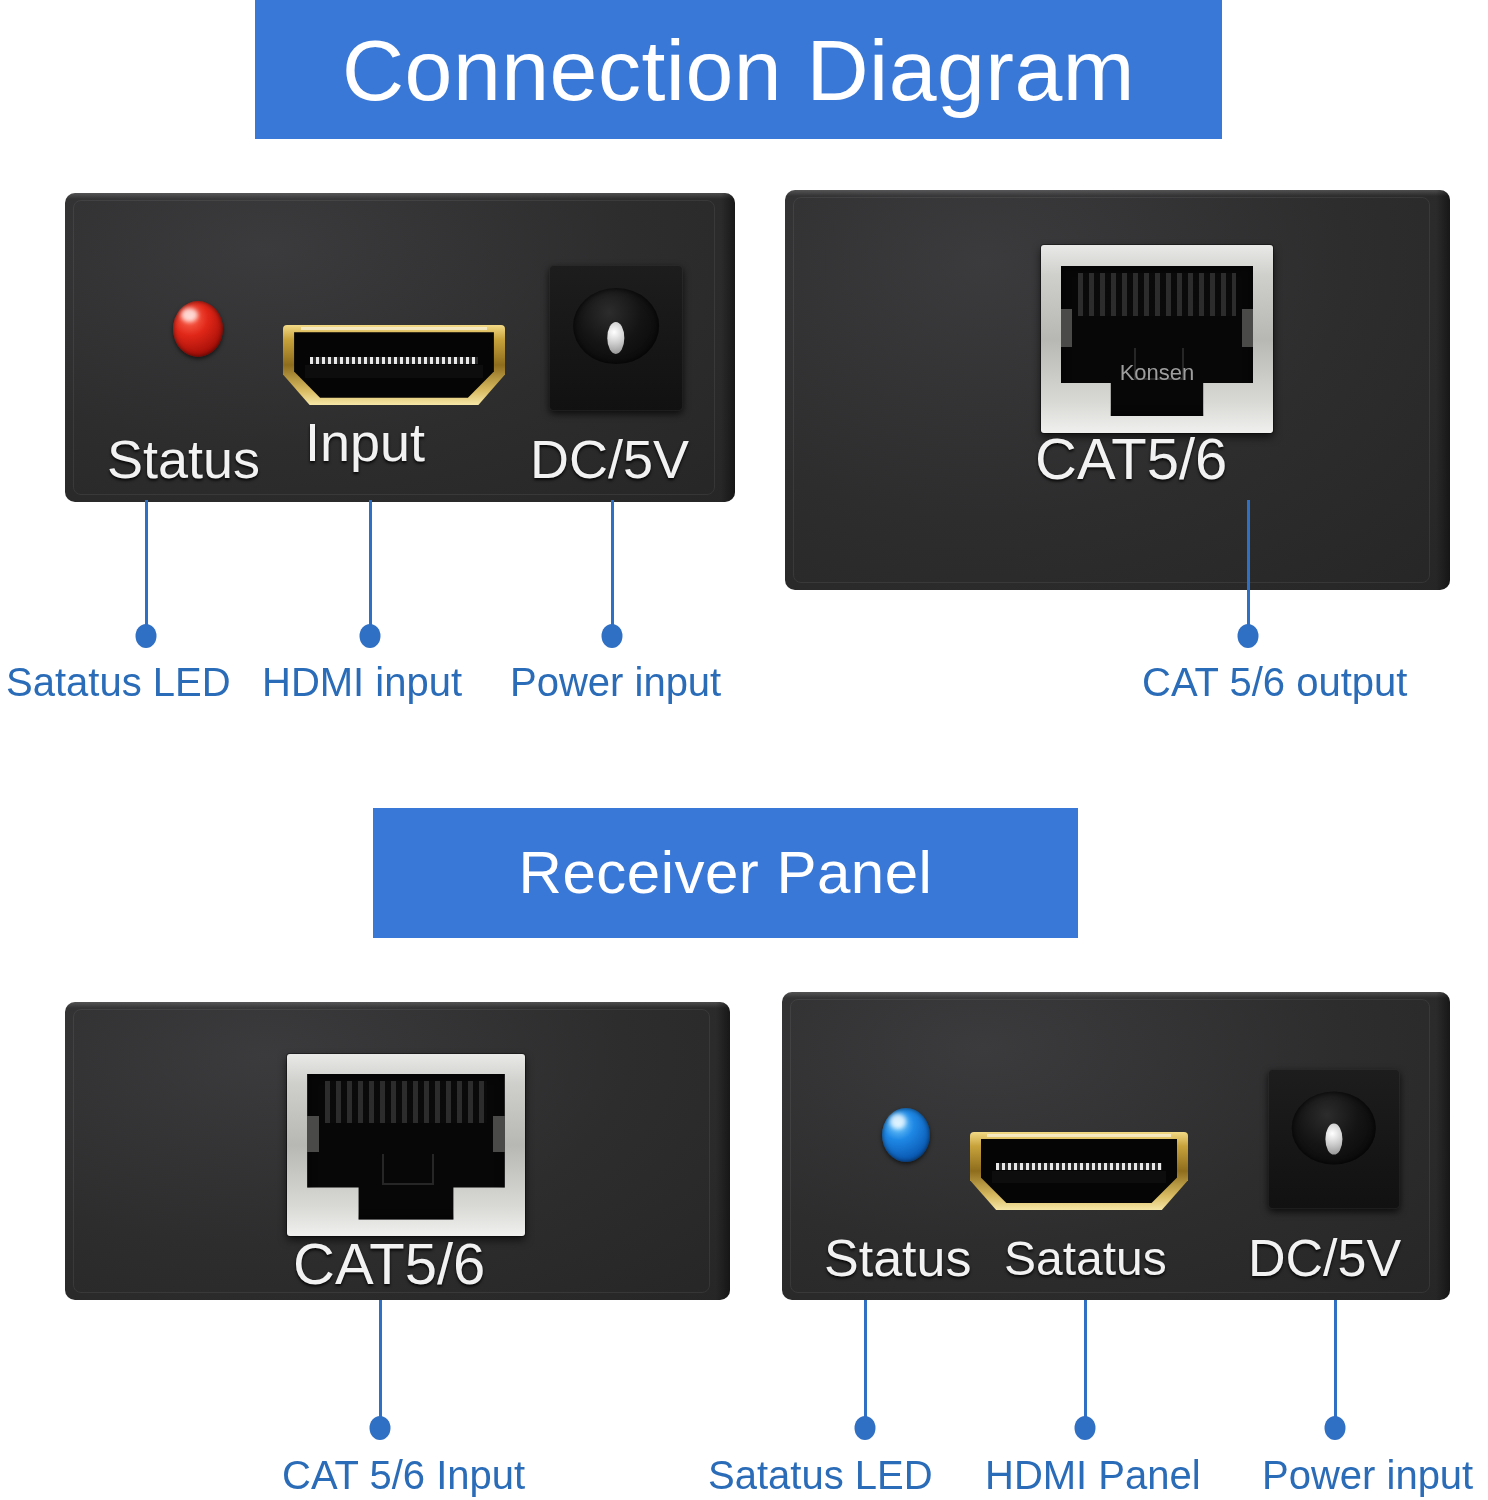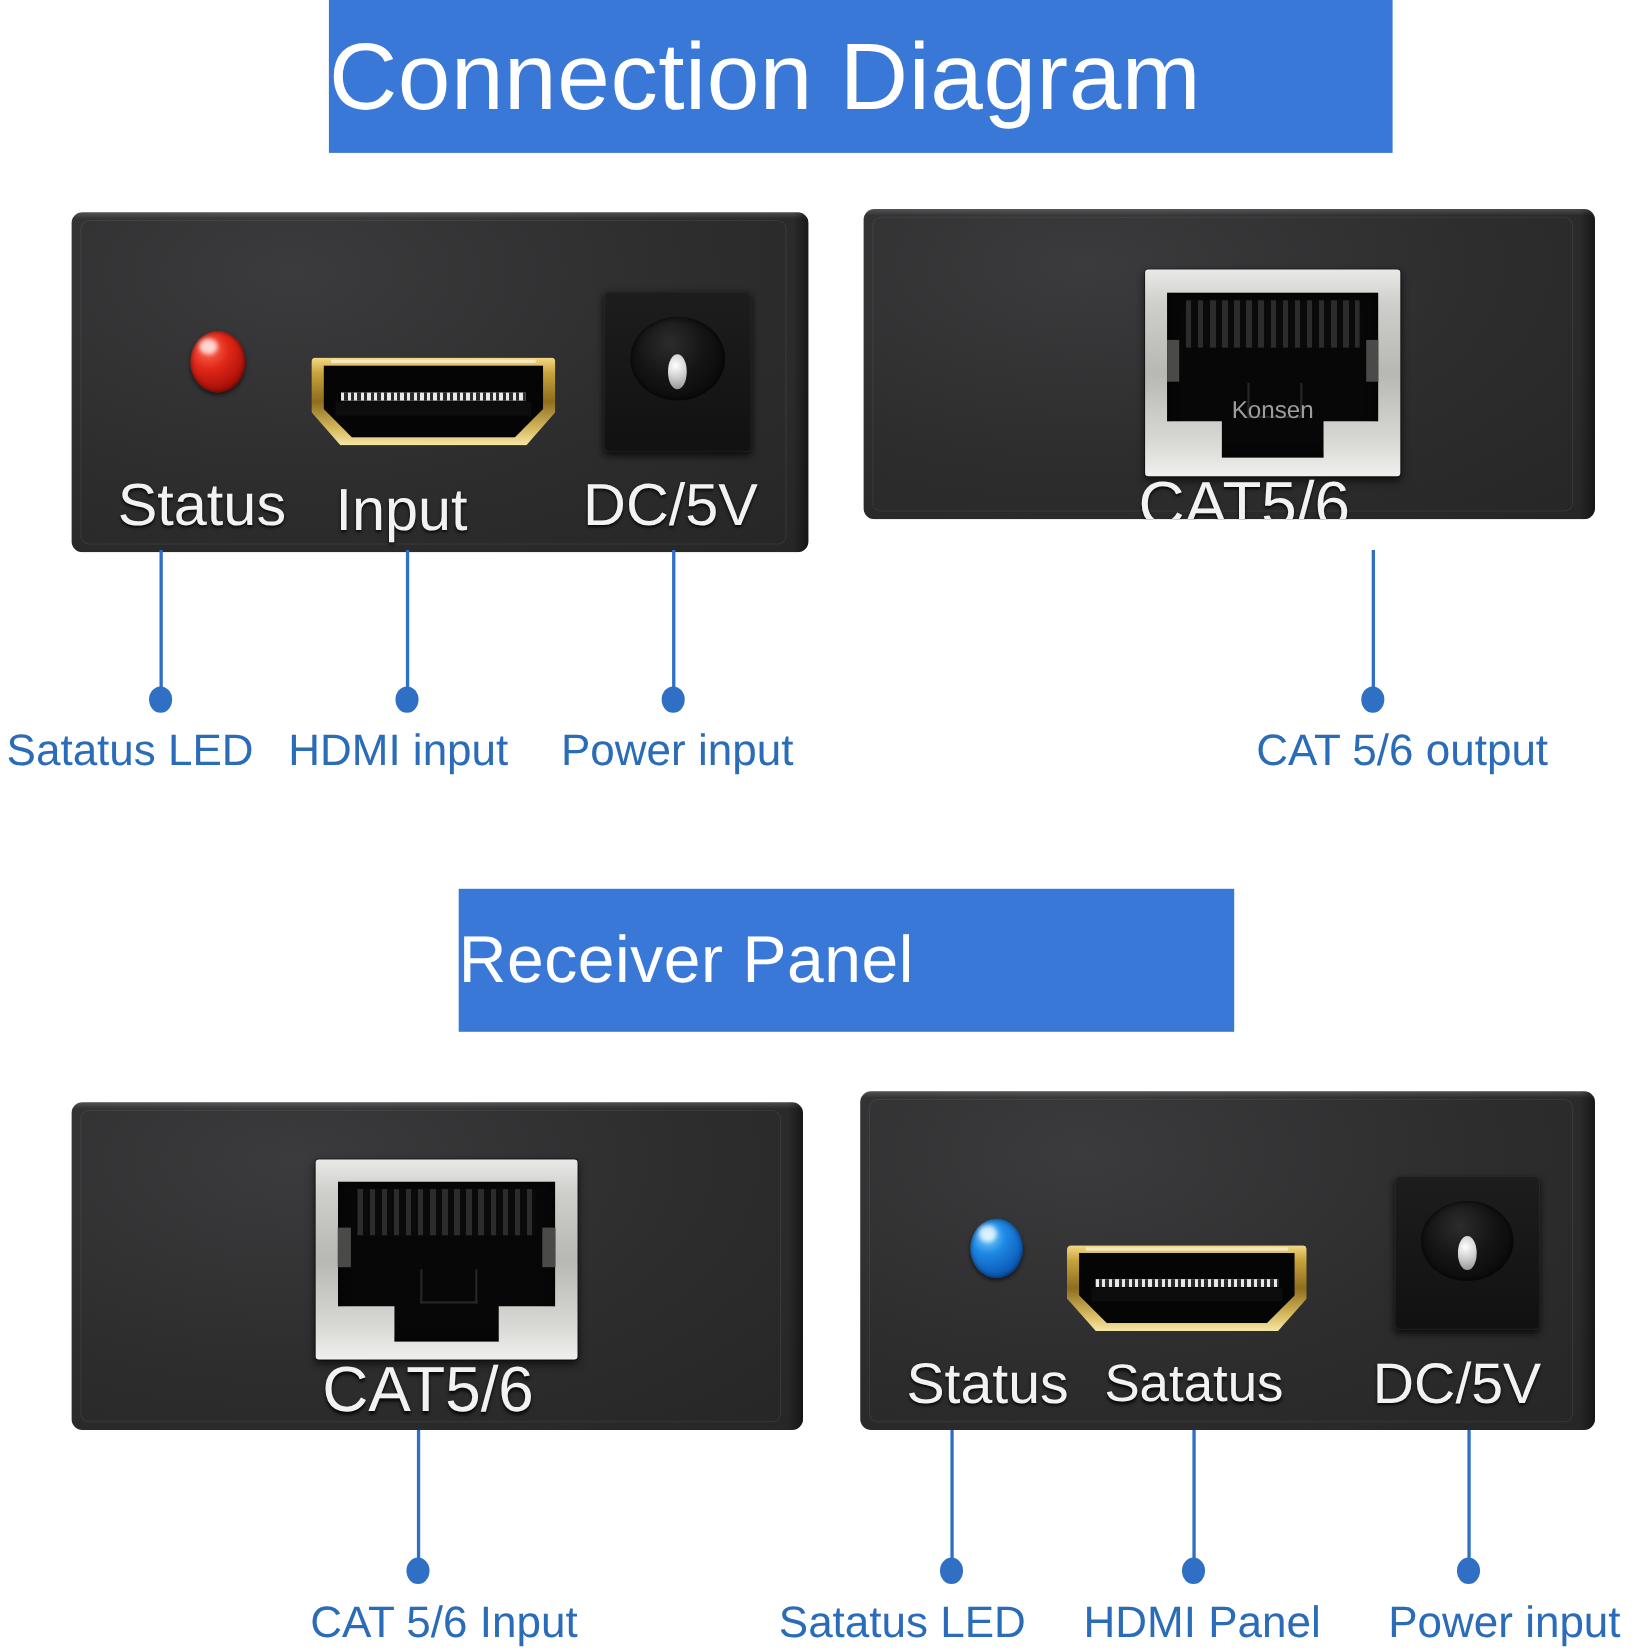--- a/index.html
+++ b/index.html
@@ -8,23 +8,22 @@
     width:1488px;height:1500px;position:relative;overflow:hidden;
     font-family:"Liberation Sans","DejaVu Sans",sans-serif;
     -webkit-font-smoothing:antialiased;
   }
   .stage{position:absolute;left:0;top:0;width:1488px;height:1500px;}
 
   
   .banner{
     position:absolute;
     background:#3a78d8;
-    display:flex;align-items:center;
+    display:flex;align-items:center;justify-content:center;
     box-sizing:border-box;
-    margin-left:44px;
   }
   .banner-text{
     color:#ffffff;
     font-weight:400;
     letter-spacing:0.5px;
     white-space:nowrap;
     line-height:1;
   }
   #banner-connection{left:255px;top:0px;width:967px;height:139px;}
   #banner-connection .banner-text{font-size:86px;}
@@ -51,21 +50,21 @@
     background:linear-gradient(to right,rgba(0,0,0,0) 0%,rgba(0,0,0,.45) 100%);
     pointer-events:none;
   }
   .panel.inset-edge .inner-edge{
     position:absolute;left:8px;top:7px;right:20px;bottom:7px;
     border-radius:8px;border:1px solid rgba(255,255,255,.07);
     pointer-events:none;
   }
 
   #panel-transmitter-front{left:65px;top:193px;width:670px;height:309px;}
-  #panel-transmitter-rear {left:785px;top:190px;width:665px;height:282px;}
+  #panel-transmitter-rear {left:785px;top:190px;width:665px;height:400px;}
   #panel-receiver-rear    {left:65px;top:1002px;width:665px;height:298px;}
   #panel-receiver-front   {left:782px;top:992px;width:668px;height:308px;}
 
   
   .silk{
     position:absolute;color:#f2f2f2;white-space:nowrap;
     font-weight:400;line-height:1;
     text-shadow:0 2px 3px rgba(0,0,0,.85);
   }
 
@@ -211,21 +210,21 @@
       <span class="tongue"></span>
       <span class="contacts"></span>
     </div>
 
     <div class="dcjack" style="left:484px;top:72px;width:134px;height:146px;">
       <span class="barrel"></span>
       <span class="pin"></span>
     </div>
 
     <span class="silk" style="left:42px;top:239px;font-size:54px;">Status</span>
-    <span class="silk" style="left:240px;top:244px;font-size:54px;">Input</span>
+    <span class="silk" style="left:240px;top:222px;font-size:54px;">Input</span>
     <span class="silk" style="left:465px;top:239px;font-size:54px;">DC/5V</span>
   </div>
 
   <div class="panel inset-edge" id="panel-transmitter-rear">
     <div class="inner-edge"></div>
 
     <div class="rj45" style="left:256px;top:55px;width:232px;height:188px;">
       <span class="cavity"></span>
       <span class="pins"></span>
       <span class="notchL"></span>

